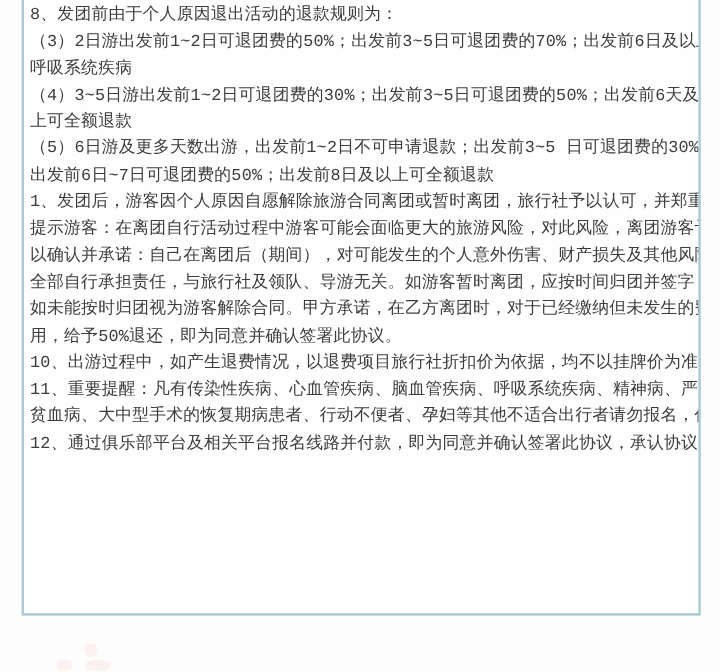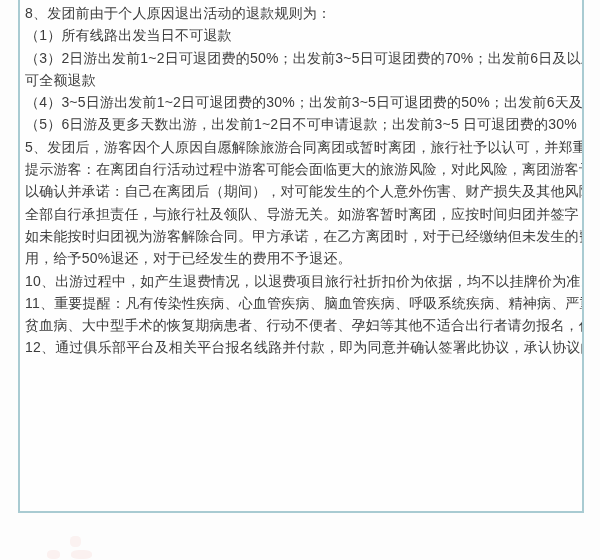--- a/index.html
+++ b/index.html
@@ -26,47 +26,49 @@
     padding: 8px 4px 0 5px;
     overflow: hidden;
   }
   .terms-line {
     white-space: nowrap;
     font-size: 14px;
     line-height: 22.3px;
     letter-spacing: 0.2px;
     color: #3c3c3c;
     font-weight: 400;
+    font-family: Liberation Mono, monospace;
   }
   
   .artifact {
     position: absolute;
     border-radius: 40%;
   }
   .a1 { left: 70px; top: 536px; width: 11px; height: 11px; background: #fbf2f1; }
   .a2 { left: 47px; top: 550px; width: 13px; height: 9px;  background: #fbf1f0; }
   .a3 { left: 71px; top: 550px; width: 21px; height: 9px;  background: #fbf1f0; }
 </style>
 </head>
 <body>
 
 <div class="terms-box">
   <div class="terms-text">
       <div class="terms-line">8、发团前由于个人原因退出活动的退款规则为：</div>
-      <div class="terms-line">（1）所有线路出发当日不可退款</div>
       <div class="terms-line">（3）2日游出发前1~2日可退团费的50%；出发前3~5日可退团费的70%；出发前6日及以上</div>
-      <div class="terms-line">可全额退款</div>
+      <div class="terms-line">呼吸系统疾病</div>
       <div class="terms-line">（4）3~5日游出发前1~2日可退团费的30%；出发前3~5日可退团费的50%；出发前6天及以</div>
+      <div class="terms-line">上可全额退款</div>
       <div class="terms-line">（5）6日游及更多天数出游，出发前1~2日不可申请退款；出发前3~5 日可退团费的30%；</div>
-      <div class="terms-line">5、发团后，游客因个人原因自愿解除旅游合同离团或暂时离团，旅行社予以认可，并郑重</div>
+      <div class="terms-line">出发前6日~7日可退团费的50%；出发前8日及以上可全额退款</div>
+      <div class="terms-line">1、发团后，游客因个人原因自愿解除旅游合同离团或暂时离团，旅行社予以认可，并郑重</div>
       <div class="terms-line">提示游客：在离团自行活动过程中游客可能会面临更大的旅游风险，对此风险，离团游客予</div>
       <div class="terms-line">以确认并承诺：自己在离团后（期间），对可能发生的个人意外伤害、财产损失及其他风险</div>
       <div class="terms-line">全部自行承担责任，与旅行社及领队、导游无关。如游客暂时离团，应按时间归团并签字，</div>
       <div class="terms-line">如未能按时归团视为游客解除合同。甲方承诺，在乙方离团时，对于已经缴纳但未发生的费</div>
-      <div class="terms-line">用，给予50%退还，对于已经发生的费用不予退还。</div>
+      <div class="terms-line">用，给予50%退还，即为同意并确认签署此协议。</div>
       <div class="terms-line">10、出游过程中，如产生退费情况，以退费项目旅行社折扣价为依据，均不以挂牌价为准。</div>
       <div class="terms-line">11、重要提醒：凡有传染性疾病、心血管疾病、脑血管疾病、呼吸系统疾病、精神病、严重</div>
       <div class="terms-line">贫血病、大中型手术的恢复期病患者、行动不便者、孕妇等其他不适合出行者请勿报名，代</div>
       <div class="terms-line">12、通过俱乐部平台及相关平台报名线路并付款，即为同意并确认签署此协议，承认协议的</div>
     </div>
 </div>
 
 <div class="artifact a1"></div>
 <div class="artifact a2"></div>
 <div class="artifact a3"></div>

